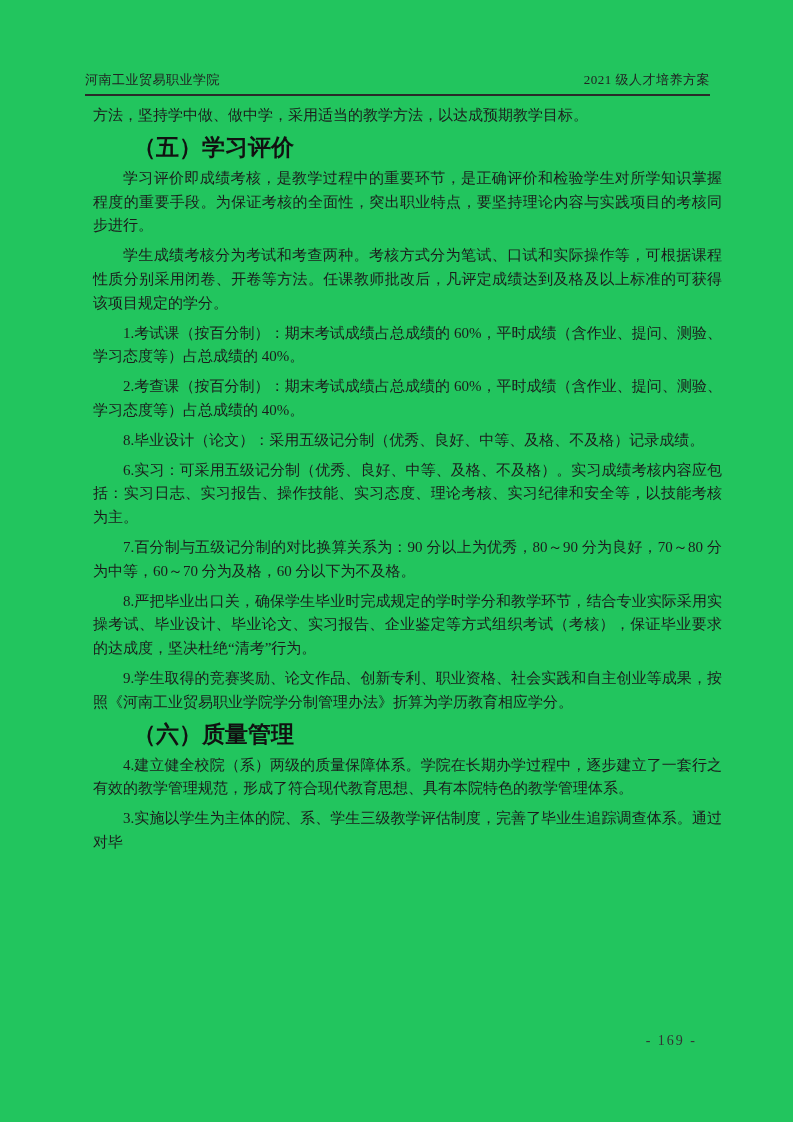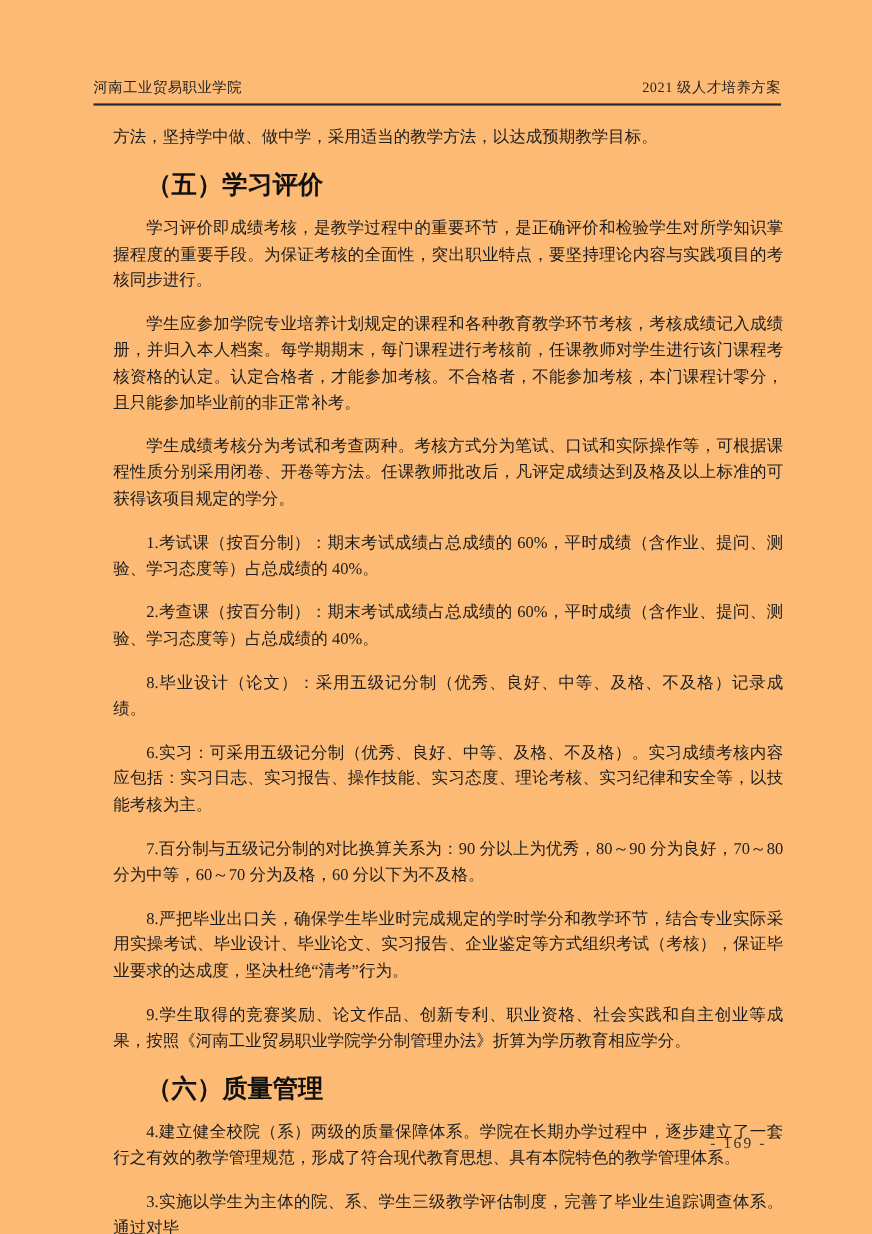--- a/index.html
+++ b/index.html
@@ -4,21 +4,21 @@
 <style>
   html, body { margin: 0; padding: 0; }
   body {
     width: 793px; height: 1122px;
     background: #ffffff;
     font-family: "Liberation Serif", "DejaVu Serif", serif;
     color: #1c1c1c;
     position: relative;
     overflow: hidden;
   }
-  .page { position: absolute; inset: 0; background: #fdba74; }
+  .page { position: absolute; inset: 0; background: #22c55e; }
 
   .page-header {
     position: absolute;
     left: 85px; top: 71px;
     width: 625px;
     display: flex;
     justify-content: space-between;
     align-items: flex-end;
     font-size: 13px;
     letter-spacing: 0.5px;
@@ -29,21 +29,21 @@
 
   .page-body {
     position: absolute;
     left: 87px; top: 98px;
     width: 641px;
     font-size: 15px;
     line-height: 23.8px;
     text-align: justify;
     color: #1c1c1c;
   }
-  .para { margin: 16px; text-indent: 2em; }
+  .para { margin: 6px; text-indent: 2em; }
   .para.noindent { text-indent: 0; }
   .sec-heading {
     font-size: 23px;
     font-weight: bold;
     text-indent: 2em;
     line-height: 27px;
     margin: 6px 0 2px 0;
     text-align: left;
     color: #111;
   }
@@ -63,21 +63,20 @@
 
   <div class="page-header">
     <span>河南工业贸易职业学院</span>
     <span>2021 级人才培养方案</span>
   </div>
 
   <div class="page-body">
     <p class="para noindent">方法，坚持学中做、做中学，采用适当的教学方法，以达成预期教学目标。</p>
     <h3 class="sec-heading">（五）学习评价</h3>
     <p class="para">学习评价即成绩考核，是教学过程中的重要环节，是正确评价和检验学生对所学知识掌握程度的重要手段。为保证考核的全面性，突出职业特点，要坚持理论内容与实践项目的考核同步进行。</p>
-    <p class="para">学生应参加学院专业培养计划规定的课程和各种教育教学环节考核，考核成绩记入成绩册，并归入本人档案。每学期期末，每门课程进行考核前，任课教师对学生进行该门课程考核资格的认定。认定合格者，才能参加考核。不合格者，不能参加考核，本门课程计零分，且只能参加毕业前的非正常补考。</p>
     <p class="para">学生成绩考核分为考试和考查两种。考核方式分为笔试、口试和实际操作等，可根据课程性质分别采用闭卷、开卷等方法。任课教师批改后，凡评定成绩达到及格及以上标准的可获得该项目规定的学分。</p>
     <p class="para">1.考试课（按百分制）：期末考试成绩占总成绩的 60%，平时成绩（含作业、提问、测验、学习态度等）占总成绩的 40%。</p>
     <p class="para">2.考查课（按百分制）：期末考试成绩占总成绩的 60%，平时成绩（含作业、提问、测验、学习态度等）占总成绩的 40%。</p>
     <p class="para">8.毕业设计（论文）：采用五级记分制（优秀、良好、中等、及格、不及格）记录成绩。</p>
     <p class="para">6.实习：可采用五级记分制（优秀、良好、中等、及格、不及格）。实习成绩考核内容应包括：实习日志、实习报告、操作技能、实习态度、理论考核、实习纪律和安全等，以技能考核为主。</p>
     <p class="para">7.百分制与五级记分制的对比换算关系为：90 分以上为优秀，80～90 分为良好，70～80 分为中等，60～70 分为及格，60 分以下为不及格。</p>
     <p class="para">8.严把毕业出口关，确保学生毕业时完成规定的学时学分和教学环节，结合专业实际采用实操考试、毕业设计、毕业论文、实习报告、企业鉴定等方式组织考试（考核），保证毕业要求的达成度，坚决杜绝“清考”行为。</p>
     <p class="para">9.学生取得的竞赛奖励、论文作品、创新专利、职业资格、社会实践和自主创业等成果，按照《河南工业贸易职业学院学分制管理办法》折算为学历教育相应学分。</p>
     <h3 class="sec-heading">（六）质量管理</h3>
     <p class="para">4.建立健全校院（系）两级的质量保障体系。学院在长期办学过程中，逐步建立了一套行之有效的教学管理规范，形成了符合现代教育思想、具有本院特色的教学管理体系。</p>

